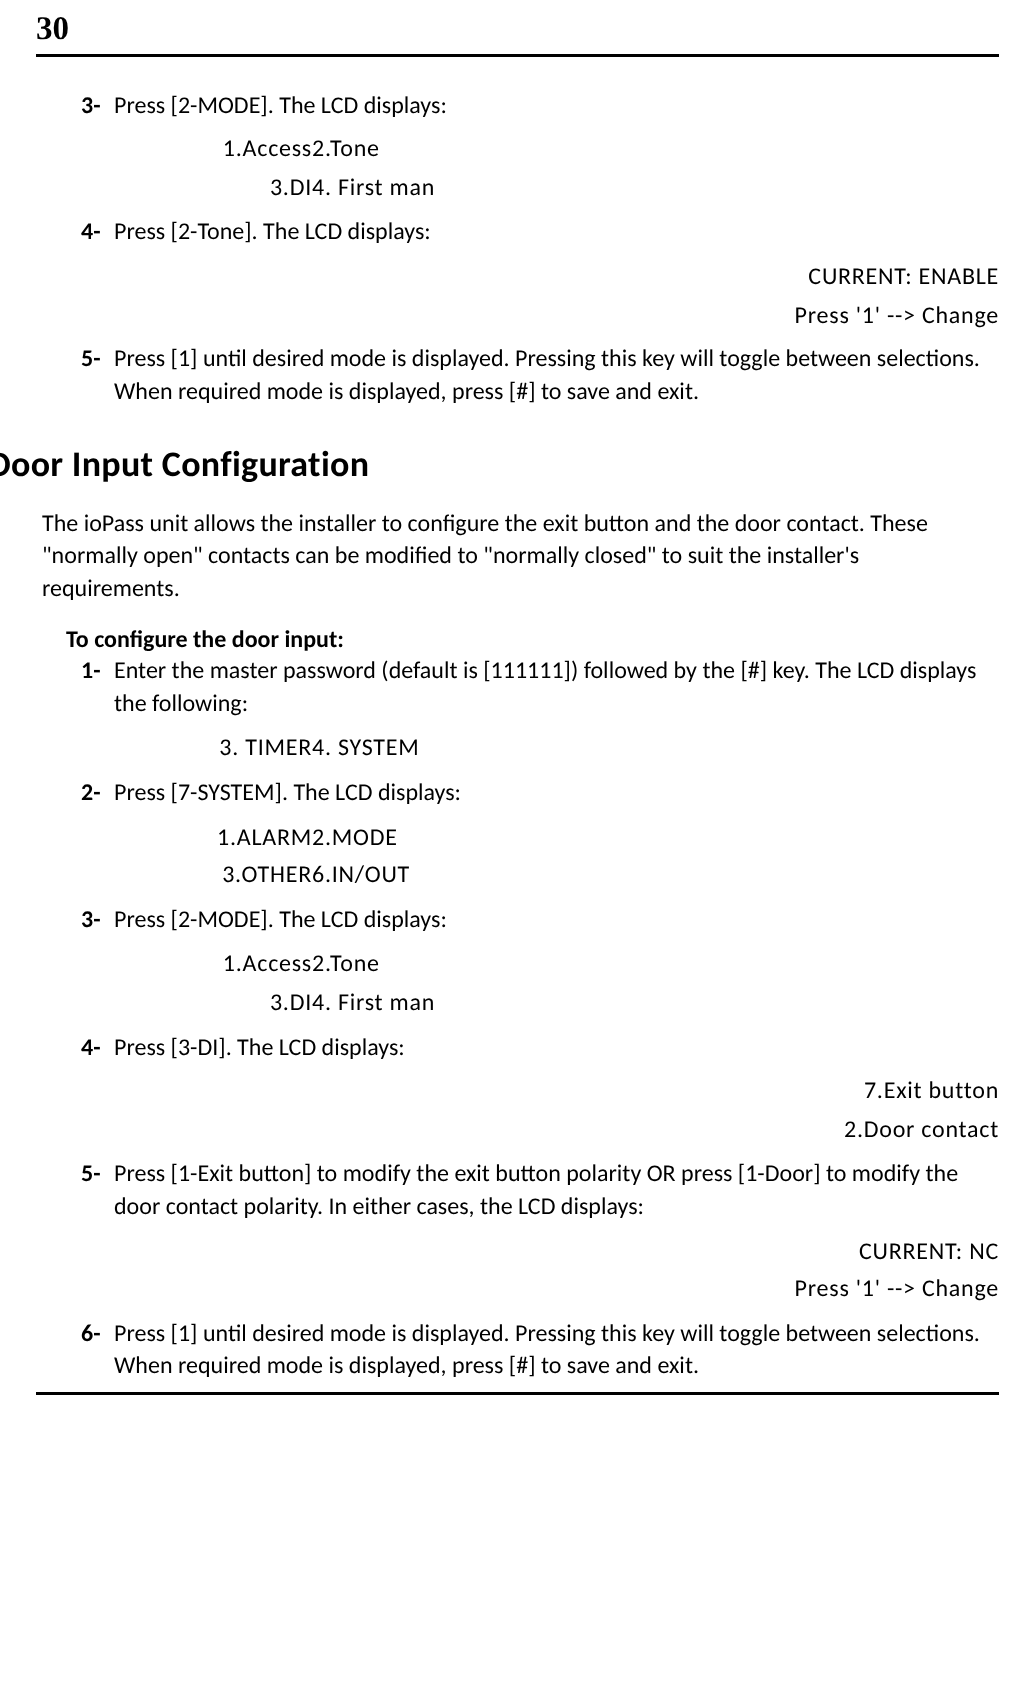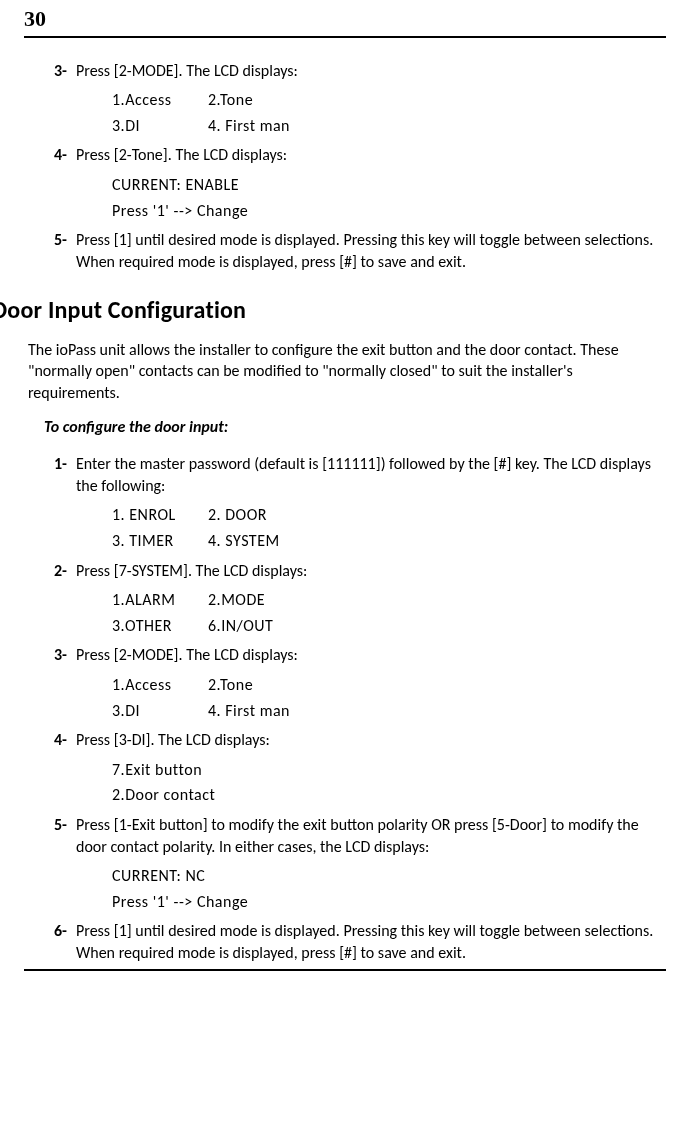--- a/index.html
+++ b/index.html
@@ -39,20 +39,21 @@
     font-weight: bold;
     display: inline-block;
     margin-left: -22px;
     width: 22px;
   }
   .lcd-block {
     font-family: Calibri, "Segoe UI", Arial, sans-serif;
     letter-spacing: 0.5px;
     margin: 6px 0 6px 36px;
     line-height: 1.6;
+    text-align: right;
   }
   .menu-row {
     display: flex;
   }
   .menu-cell {
     width: 96px;
   }
   .menu-cell.wide {
     width: auto;
   }
@@ -60,22 +61,21 @@
     font-size: 24px;
     font-weight: bold;
     margin: 22px 0 12px -32px;
     letter-spacing: 0.2px;
   }
   .para {
     margin: 0 0 12px 4px;
   }
   .subhead {
     font-weight: bold;
-    margin: 0 0 16px 20px;
-    font-style: italic;
+    margin: 0 0 0 20px;
   }
 </style>
 </head>
 <body>
 
 <div class="page">
   <div class="page-number">30</div>
   <div class="header-rule"></div>
 
   <div class="step-list">
@@ -113,24 +113,20 @@
   <p class="para">The ioPass unit allows the installer to configure the exit button and the door contact. These "normally open" contacts can be modified to "normally closed" to suit the installer's requirements.</p>
 
   <p class="subhead">To configure the door input:</p>
 
   <div class="step-list">
 
     <div class="step">
       <span class="step-num">1-</span><span>Enter the master password (default is [111111]) followed by the [#] key. The LCD displays the following:</span>
       <div class="lcd-block">
         <div class="menu-row">
-          <span class="menu-cell">1. ENROL</span>
-          <span class="menu-cell wide">2. DOOR</span>
-        </div>
-        <div class="menu-row">
           <span class="menu-cell">3. TIMER</span>
           <span class="menu-cell wide">4. SYSTEM</span>
         </div>
       </div>
     </div>
 
     <div class="step">
       <span class="step-num">2-</span><span>Press [7-SYSTEM]. The LCD displays:</span>
       <div class="lcd-block">
         <div class="menu-row">
@@ -160,21 +156,21 @@
 
     <div class="step">
       <span class="step-num">4-</span><span>Press [3-DI]. The LCD displays:</span>
       <div class="lcd-block">
         <div>7.Exit button</div>
         <div>2.Door contact</div>
       </div>
     </div>
 
     <div class="step">
-      <span class="step-num">5-</span><span>Press [1-Exit button] to modify the exit button polarity OR press [5-Door] to modify the door contact polarity. In either cases, the LCD displays:</span>
+      <span class="step-num">5-</span><span>Press [1-Exit button] to modify the exit button polarity OR press [1-Door] to modify the door contact polarity. In either cases, the LCD displays:</span>
       <div class="lcd-block">
         <div>CURRENT: NC</div>
         <div>Press '1' --&gt; Change</div>
       </div>
     </div>
 
     <div class="step">
       <span class="step-num">6-</span><span>Press [1] until desired mode is displayed. Pressing this key will toggle between selections. When required mode is displayed, press [#] to save and exit.</span>
     </div>
 

